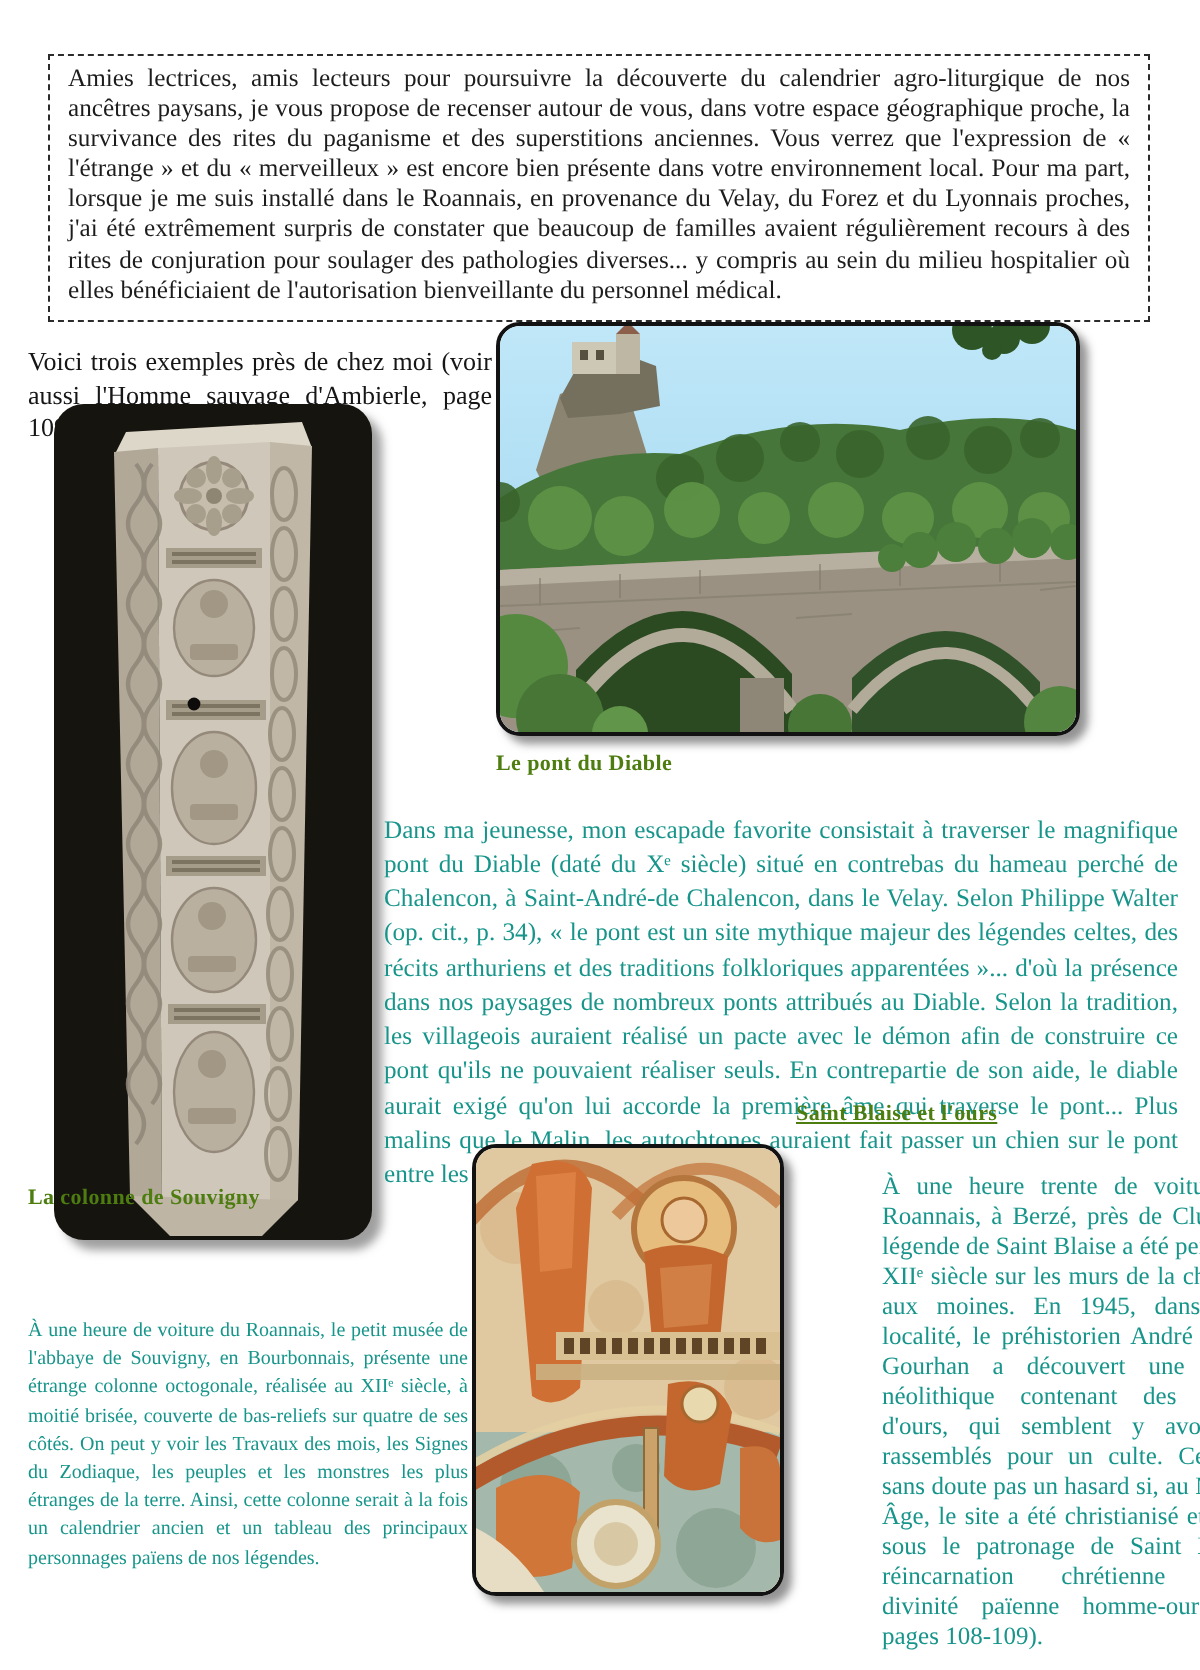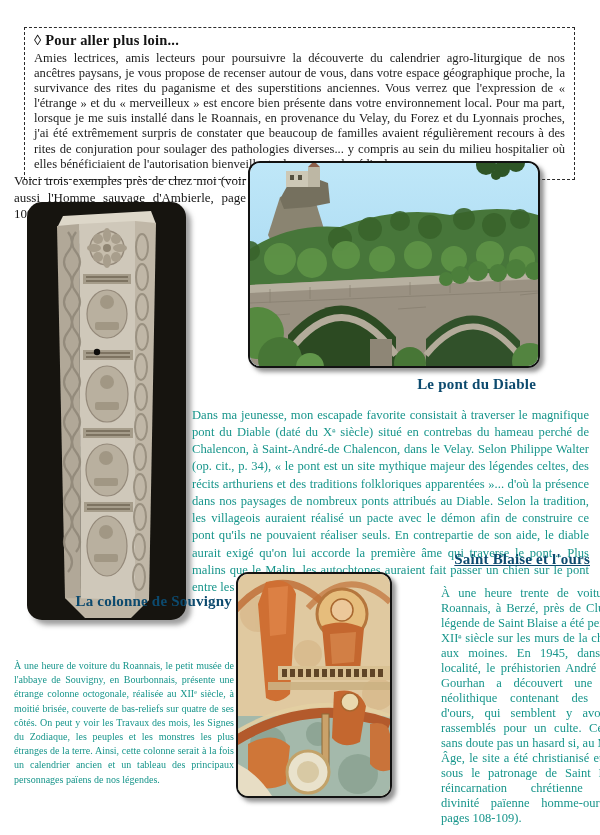--- a/index.html
+++ b/index.html
@@ -20,37 +20,35 @@
   .intro{left:14px;top:160px;width:232px;font-size:13px;line-height:16.5px;text-align:justify;color:#161616;}
   
   .photo{overflow:hidden;border:2px solid #121212;box-shadow:4px 4px 4px rgba(60,60,60,.55);}
   .bridge-fig{left:248px;top:161px;width:288px;height:203px;border-radius:12px;}
   .fresco-fig{left:236px;top:572px;width:152px;height:222px;border-radius:12px;}
   .column-fig{
     left:27px;top:202px;width:159px;height:418px;border-radius:15px;
     background:#16140f;box-shadow:5px 5px 5px rgba(80,80,80,.55);overflow:hidden;
   }
   
-  .cap{font-weight:bold;color:#0c4a6e;font-size:15px;text-align:right;letter-spacing:.2px;}
+  .cap{font-weight:bold;color:#4d7c0f;font-size:11px;text-align:left;letter-spacing:.2px;}
   .cap-pont{left:248px;top:376px;width:288px;}
   .cap-blaise{left:398px;top:551px;width:192px;text-decoration:underline;}
   .cap-colonne{left:14px;top:593px;width:218px;}
   
   .teal{color:#17958b;text-align:justify;}
   .pont-text{left:192px;top:394px;width:397px;font-size:12.6px;line-height:17.25px;}
   .blaise-text{left:398px;top:573px;width:192px;font-size:12.5px;line-height:15.0px;padding-left:43px;}
   .souvigny-text{left:14px;top:649px;width:220px;font-size:10px;line-height:14.2px;}
   svg{display:block;}
 </style>
 </head>
 <body>
 
 <div class="abs info-box">
-  <p class="info-title"><span>◊</span> 
-    <span>Pour aller plus loin...</span></p>
   <p class="info-body">Amies lectrices, amis lecteurs pour poursuivre la découverte du calendrier agro-liturgique de nos ancêtres paysans, je vous propose de recenser autour de vous, dans votre espace géographique proche, la survivance des rites du paganisme et des superstitions anciennes. Vous verrez que l'expression de « l'étrange » et du « merveilleux » est encore bien présente dans votre environnement local. Pour ma part, lorsque je me suis installé dans le Roannais, en provenance du Velay, du Forez et du Lyonnais proches, j'ai été extrêmement surpris de constater que beaucoup de familles avaient régulièrement recours à des rites de conjuration pour soulager des pathologies diverses... y compris au sein du milieu hospitalier où elles bénéficiaient de l'autorisation bienveillante du personnel médical.</p>
 </div>
 
 <p class="abs intro">Voici trois exemples près de chez moi (voir aussi l'Homme sauvage d'Ambierle, page 109).</p>
 
 <div class="abs column-fig">
   <svg width="159" height="418" viewBox="0 0 159 418">
 
     <polygon points="36,14 124,9 129,22 30,26" fill="#ddd7c9"></polygon>
     <polygon points="30,24 52,22 54,404 38,396" fill="#b1a898"></polygon>

